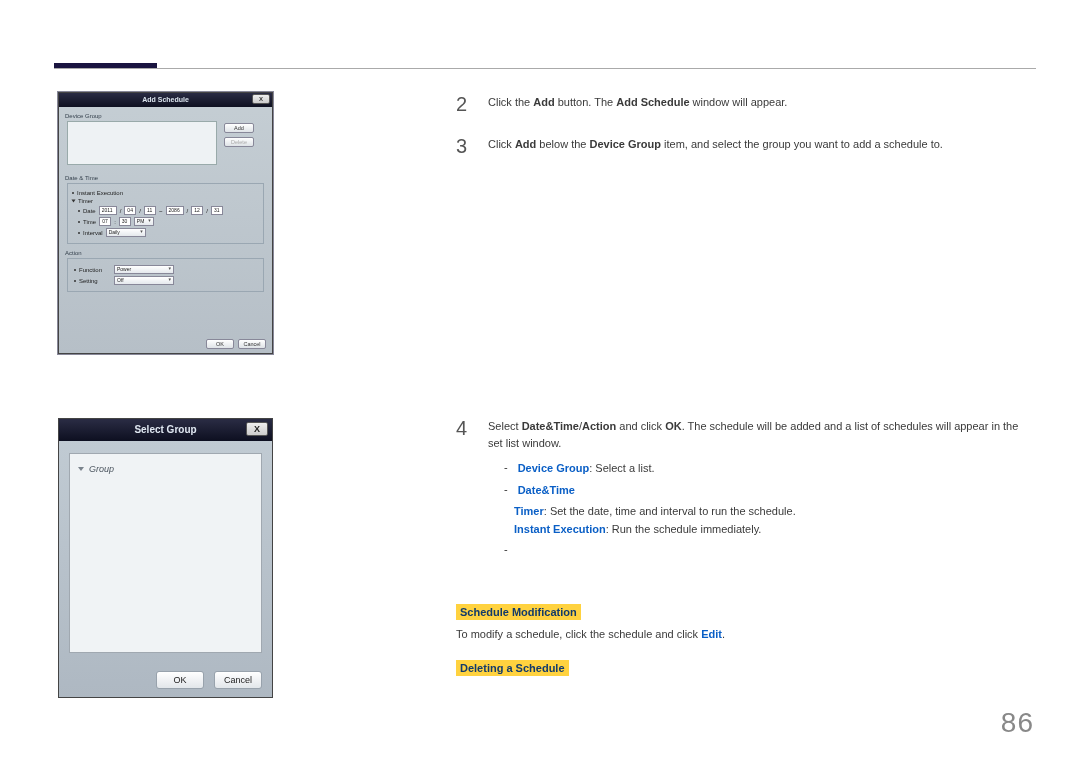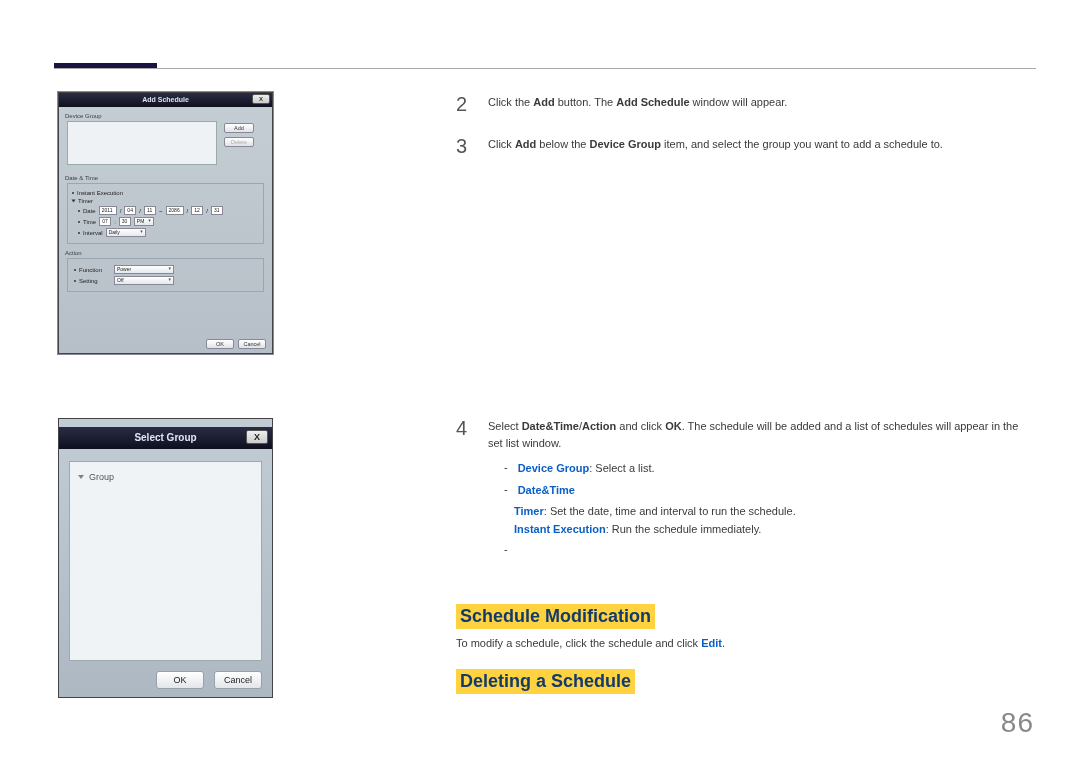--- a/index.html
+++ b/index.html
@@ -115,37 +115,37 @@
     width: 215px;
     height: 280px;
     background: linear-gradient(#c2ccd4, #aeb8c2);
     border: 1px solid #444;
     font-size: 9px;
   }
   .ss2 .titlebar {
     height: 22px;
     background: linear-gradient(#2a2c44,#0d0f20);
     color:#e0e8f2; text-align:center; line-height:22px;
-    font-size:10px; font-weight:bold; position:relative;margin-top:8px;
+    font-size:10px; font-weight:bold; position:relative;
   }
   .ss2 .close {
     position:absolute; right:4px; top:3px;
     width:22px; height:14px;
     background:linear-gradient(#eee,#ccc);
     border:1px solid #555; border-radius:2px;
     font-size:9px; line-height:12px; text-align:center; color:#222; font-weight:bold;
   }
   .ss2 .tree {
     margin: 12px 10px;
     height: 200px;
     background:#f0f3f5;
     border:1px solid #a0a8b0;
     padding: 10px 8px;
   }
-  .ss2 .tree-item { display:flex; align-items:center; gap:5px; font-size:9px; color:#4b555f;}
+  .ss2 .tree-item { display:flex; align-items:center; gap:5px; font-size:9px; color:#4b555f;font-style:italic;}
   .ss2 .tree-tri { width:0;height:0;border-top:4px solid #7a838c;border-left:3.5px solid transparent;border-right:3.5px solid transparent;}
   .ss2 .footer { position:absolute; bottom:8px; right:10px; display:flex; gap:10px;}
   .ss2 .btn {
     width:48px; height:18px;
     background:linear-gradient(#fff,#e2e6ea);
     border:1px solid #98a2ac; border-radius:3px;
     font-size:9px; text-align:center; line-height:16px; color:#222;
   }
 
   
@@ -161,21 +161,21 @@
   .dash { color:#333; font-size:11px; line-height:1.4; }
   .bline { font-size:11px; color:#3a3a3a; line-height:1.6; }
   .blue { color:#0a5fc6; font-weight:bold; }
   .subind { margin-left: 26px; font-size:11px; line-height:1.6; }
 
   .section-h {
     display:inline-block;
     background:#ffd23f;
     color:#123a6b;
     font-weight:bold;
-    font-size:18px;
+    font-size:11px;
     padding: 2px 4px;
     margin-top: 20px;
   }
   .section-p { font-size:11px; color:#3a3a3a; margin-top:8px; }
 </style>
 </head>
 <body>
 
 <div class="top-bar"></div>
 <div class="top-rule"></div>

